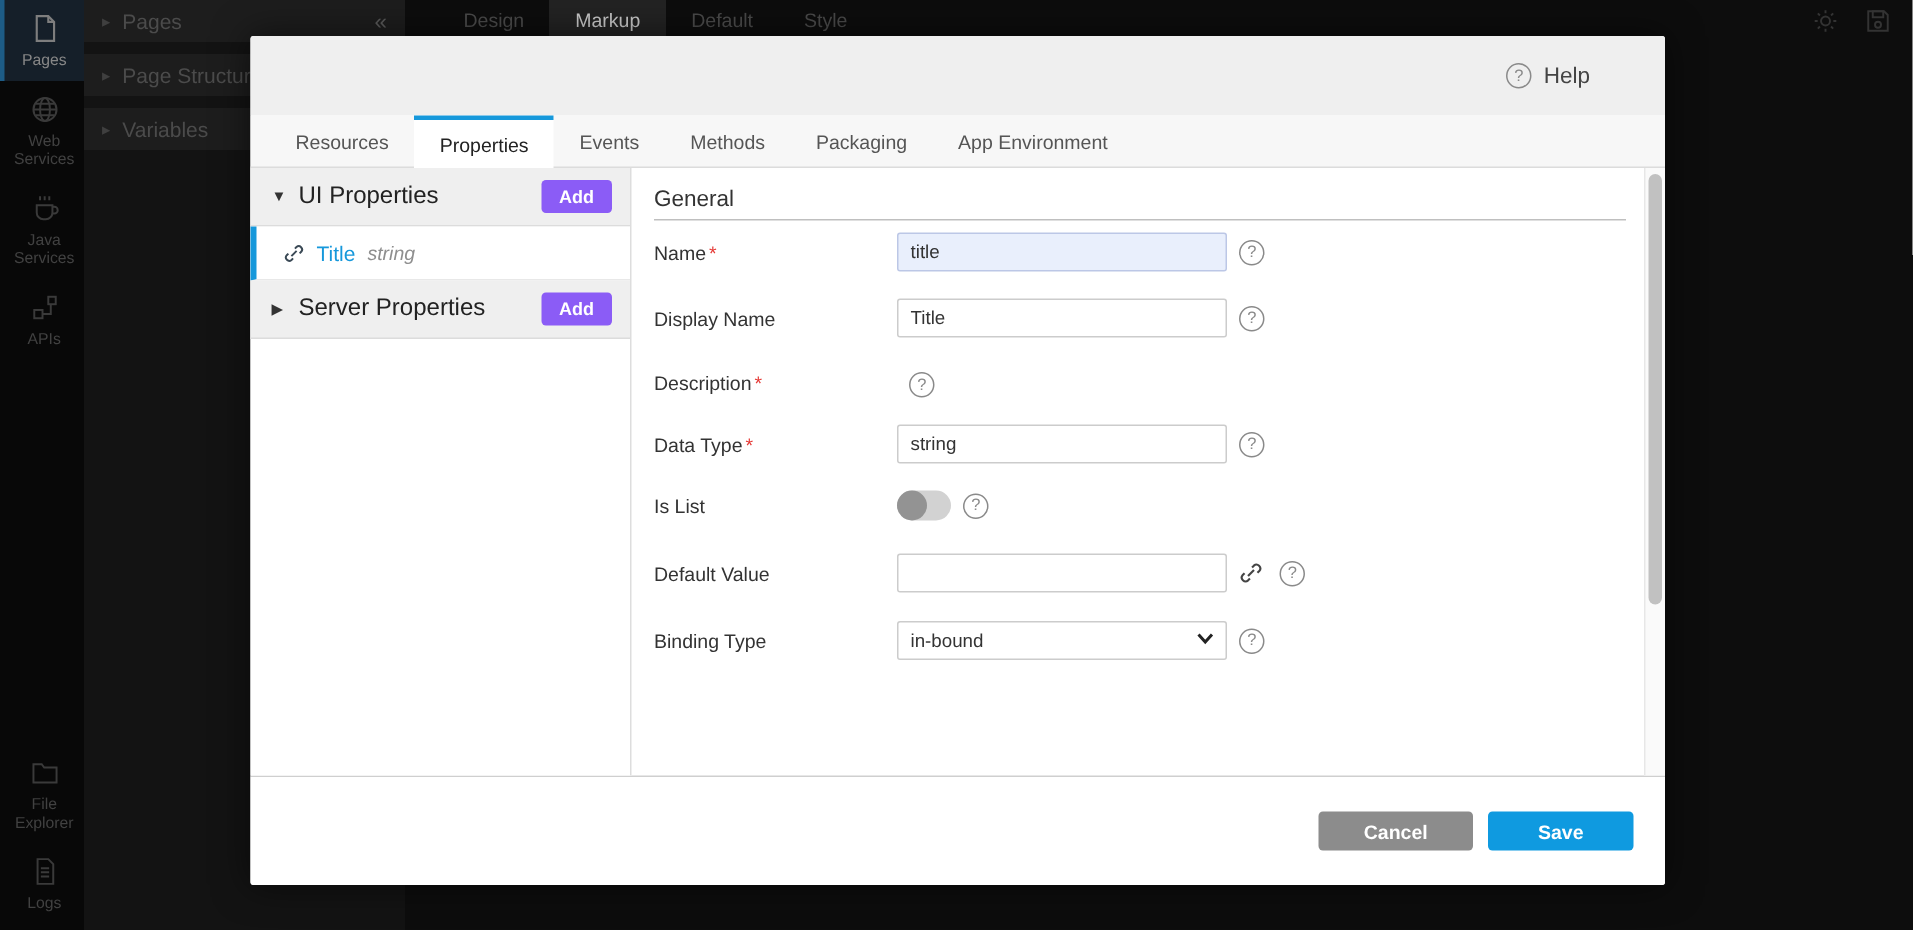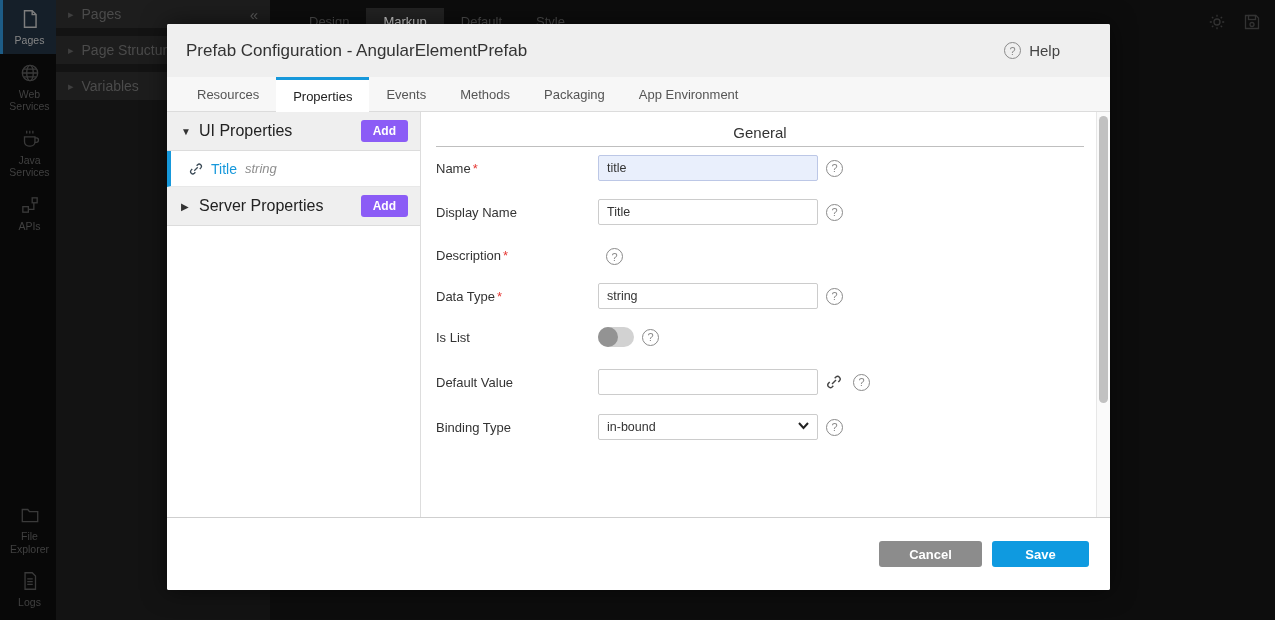--- a/index.html
+++ b/index.html
@@ -19,21 +19,21 @@
 
   
   .panel { position:absolute; left:56px; top:0; width:214px; height:620px; background:#131313; z-index:2; overflow:hidden; }
   .panel-row { position:absolute; left:0; width:214px; height:28px; background:#1d1d1d;
                display:flex; align-items:center; padding:0 12px; cursor:pointer; }
   .panel-row .arr { color:#3f3f3f; font-size:11px; margin-right:8px; }
   .panel-row .plbl { color:#4b4b4b; font-size:14px; flex:1; }
   .panel-row .collapse { color:#5a5a5a; font-size:15px; }
 
   
-  .topbar { position:absolute; left:270px; top:8px; right:0; height:27px; z-index:1;
+  .topbar { position:absolute; left:270px; top:0; right:0; height:27px; z-index:1;
             display:flex; align-items:stretch; }
   .top-tab { padding:0 17px; font-size:13px; color:#4a4a4a; display:flex; align-items:center; cursor:pointer; }
   .top-tab.active { background:#232323; color:#c9c9c9; }
   .top-icons { margin-left:auto; display:flex; align-items:center; gap:15px; padding-right:13px; }
   .top-icons svg { width:20px; height:20px; display:block; }
 
   
   .modal { position:absolute; left:167px; top:24px; width:943px; height:566px; background:#fff;
            border-radius:2px; z-index:10; box-shadow:0 0 24px rgba(0,0,0,.55);
            display:flex; flex-direction:column; }
@@ -66,21 +66,21 @@
                border-left:4px solid transparent; border-bottom:1px solid #e8e8e8; cursor:pointer; }
   .prop-item.selected { border-left-color:#1698db; background:#fff; }
   .prop-item svg { width:14px; height:14px; }
   .prop-name { font-size:14px; color:#1698db; }
   .prop-type { font-size:13px; color:#8e8e8e; font-style:italic; }
 
   
   .formwrap { flex:1; position:relative; min-width:0; }
   .form { position:absolute; inset:0 14px 0 0; overflow:hidden; padding:12px 0 0 15px; }
   .sec-title { font-size:15px; color:#333; width:648px; padding-bottom:5px;
-               border-bottom:1px solid #bfbfbf; margin-bottom:8px; font-weight:normal;text-align:center; }
+               border-bottom:1px solid #bfbfbf; margin-bottom:8px; font-weight:normal; }
   .frow { display:flex; align-items:center; margin-bottom:18px; }
   .frow.top { align-items:flex-start; }
   .flabel { width:162px; font-size:13px; color:#333; flex:0 0 auto; padding-top:0; }
   .frow.top .flabel { padding-top:5px; }
   .req { color:#e53935; margin-left:2px; }
   .tin { width:220px; height:26px; border:1px solid #ccc; border-radius:2px; padding:0 8px;
          font-size:12.5px; color:#333; font-family:inherit; background:#fff; }
   .tin.hl { background:#e9effc; border-color:#bcc7e6; }
   .tarea { width:220px; height:72px; border:1px solid #ccc; border-radius:2px; padding:4px 8px;
            font-size:12.5px; color:#333; font-family:inherit; resize:both; }
@@ -191,21 +191,20 @@
         <path d="M3.5 3.5h10.5l2.5 2.5v10.5H3.5z"></path>
         <rect x="6.5" y="3.5" width="7" height="4"></rect>
         <circle cx="10" cy="12.5" r="2"></circle>
       </svg>
   </div>
 </div>
 
 <div class="modal">
 
   <div class="modal-header">
-    <span class="modal-title">Prefab Configuration - AngularElementPrefab</span>
     <span class="help">
       <span class="qmark">?</span>
       <span class="help-lbl">Help</span>
     </span>
   </div>
 
   <div class="modal-tabs">
     <div class="mtab">Resources</div>
     <div class="mtab active">Properties</div>
     <div class="mtab">Events</div>

